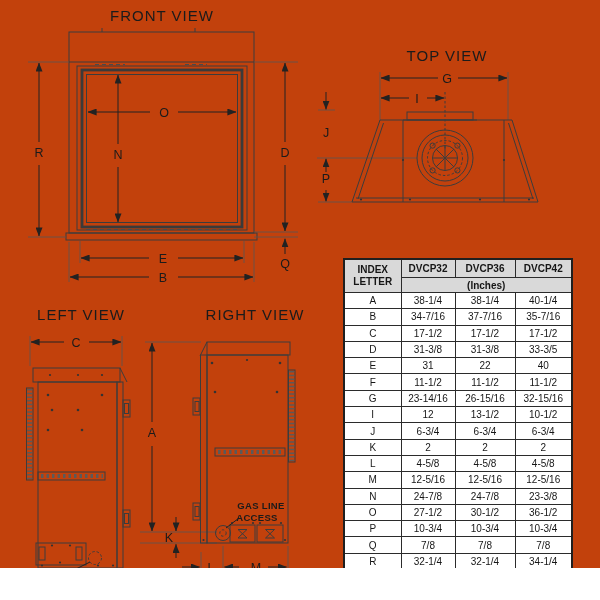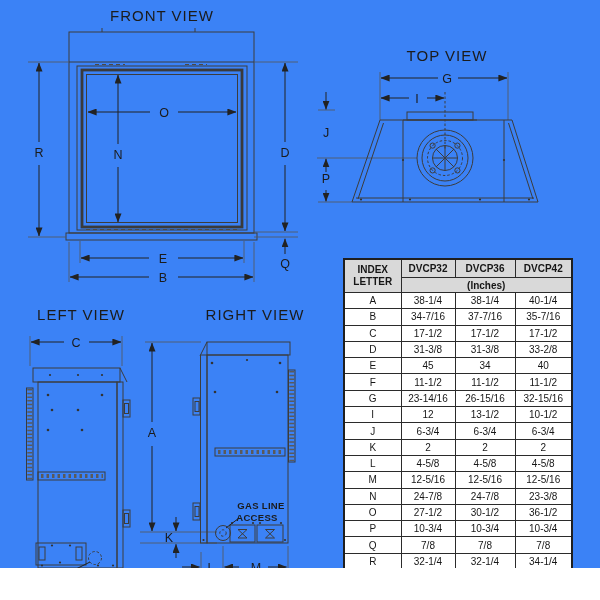--- a/index.html
+++ b/index.html
@@ -1,16 +1,16 @@
 <!DOCTYPE html>
 <html><head>
 <meta charset="utf-8">
 <style>
   html,body{margin:0;padding:0;background:#fff;}
-  .canvas{position:relative;width:600px;height:568px;background:#3b82f6;overflow:hidden;
+  .canvas{position:relative;width:600px;height:568px;background:#c2410c;overflow:hidden;
           font-family:"Liberation Sans",sans-serif;color:#1b1b1b;}
   svg{position:absolute;overflow:visible;}
   svg text{font-family:"Liberation Sans",sans-serif;fill:#1b1b1b;}
   .view-title{font-size:15px;letter-spacing:1px;}
   .dim-label{font-size:12.5px;}
   .gas-label{font-size:9.5px;font-weight:bold;letter-spacing:.3px;}
   .outline{fill:none;stroke:#3c3c3c;stroke-width:1;}
   .thick{fill:none;stroke:#3a3a3a;stroke-width:2.8;}
   .dim{stroke:#222;stroke-width:1;fill:none;}
   .tick{stroke:#555;stroke-width:0.8;fill:none;}
@@ -335,26 +335,26 @@
           <tr>
             <td>C</td>
             <td>17-1/2</td>
             <td>17-1/2</td>
             <td>17-1/2</td>
           </tr>
           <tr>
             <td>D</td>
             <td>31-3/8</td>
             <td>31-3/8</td>
-            <td>33-2/8</td>
+            <td>33-3/5</td>
           </tr>
           <tr>
             <td>E</td>
-            <td>45</td>
-            <td>34</td>
+            <td>31</td>
+            <td>22</td>
             <td>40</td>
           </tr>
           <tr>
             <td>F</td>
             <td>11-1/2</td>
             <td>11-1/2</td>
             <td>11-1/2</td>
           </tr>
           <tr>
             <td>G</td>

